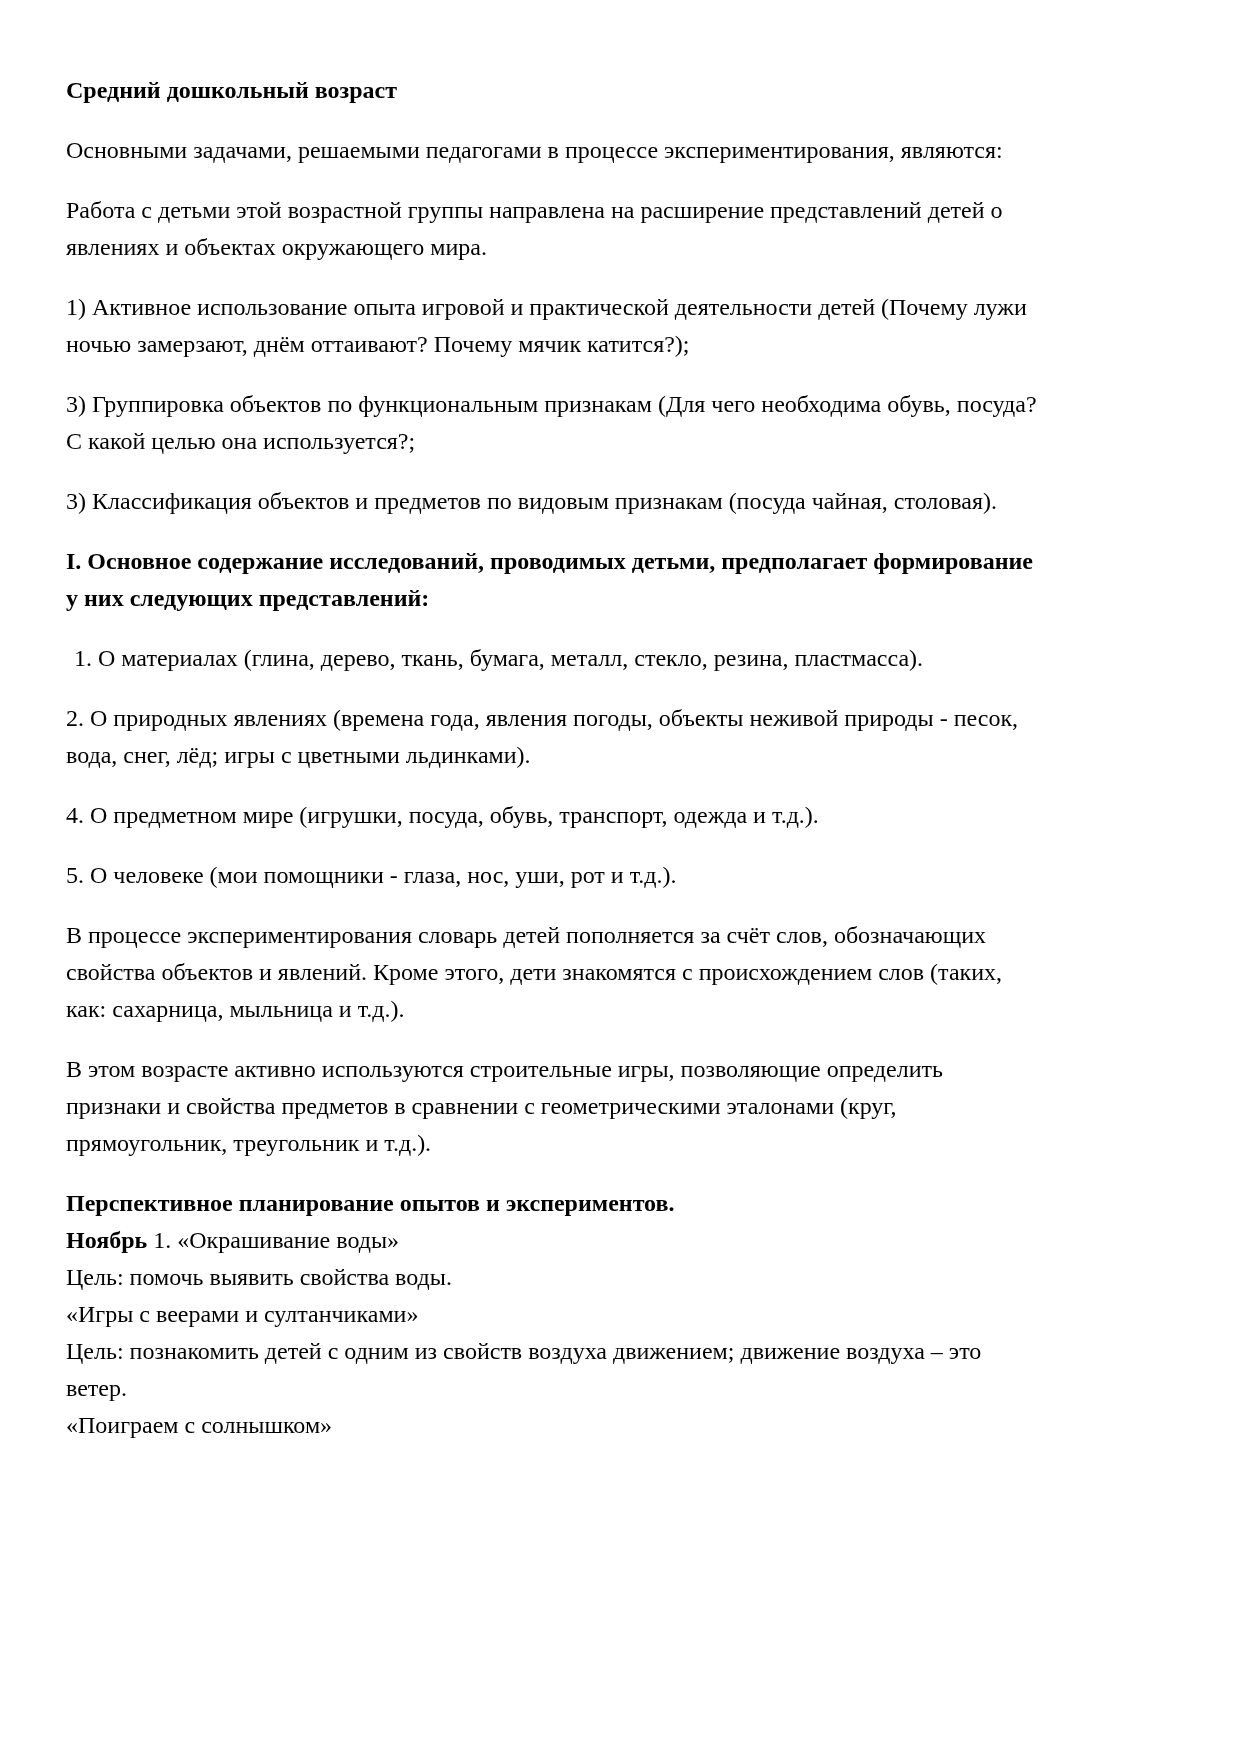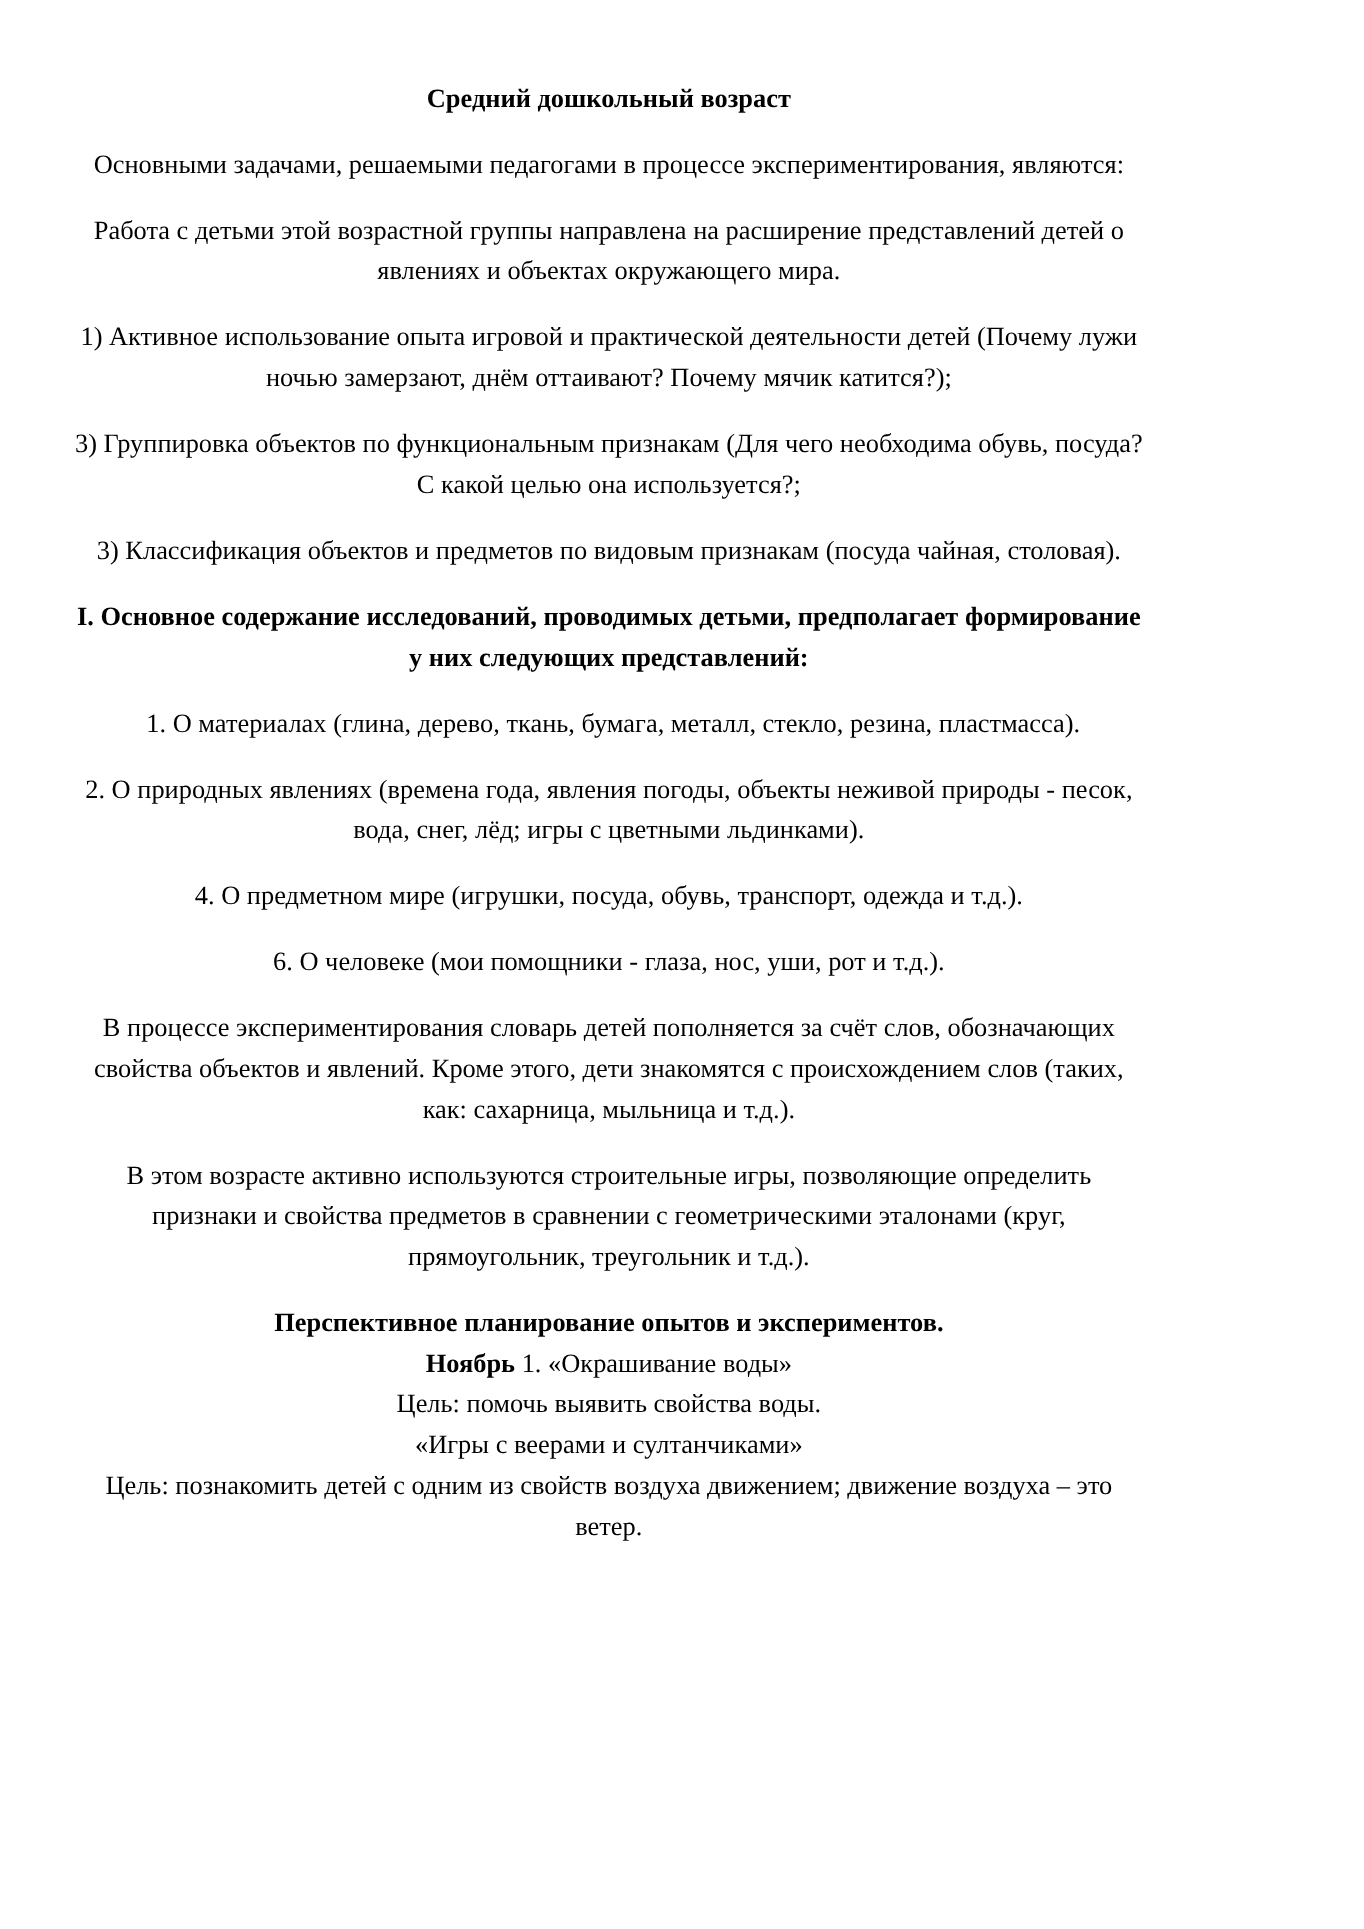--- a/index.html
+++ b/index.html
@@ -15,21 +15,21 @@
     width: 1240px;
     height: 1754px;
     padding: 72px 0 0 66px;
     background: #ffffff;
     overflow: hidden;
   }
   .content {
     width: 975px;
     font-size: 24px;
     line-height: 37px;
-    text-align: center;
+    text-align: left;
   }
   .content p { margin: 0 0 23px 0; }
   .bold { font-weight: bold; margin-top: 30px; }
   .sp { padding-left: 8px; }
   .planning p { margin: 0; }
   .planning { margin-bottom: 0; }
 </style>
 </head>
 <body>
 
@@ -42,27 +42,28 @@
     <p>Работа с детьми этой возрастной группы направлена на расширение представлений детей о явлениях и объектах окружающего мира.</p>
     <p>1) Активное использование опыта игровой и практической деятельности детей (Почему лужи ночью замерзают, днём оттаивают? Почему мячик катится?);</p>
     <p>3) Группировка объектов по функциональным признакам (Для чего необходима обувь, посуда? С какой целью она используется?;</p>
     <p>3) Классификация объектов и предметов по видовым признакам (посуда чайная, столовая).</p>
 
     <p class="bold">I. Основное содержание исследований, проводимых детьми, предполагает формирование у них следующих представлений:</p>
 
     <p class="sp">1. О материалах (глина, дерево, ткань, бумага, металл, стекло, резина, пластмасса).</p>
     <p>2. О природных явлениях (времена года, явления погоды, объекты неживой природы - песок, вода, снег, лёд; игры с цветными льдинками).</p>
     <p>4. О предметном мире (игрушки, посуда, обувь, транспорт, одежда и т.д.).</p>
-    <p>6. О человеке (мои помощники - глаза, нос, уши, рот и т.д.).</p>
+    <p>5. О человеке (мои помощники - глаза, нос, уши, рот и т.д.).</p>
 
     <p>В процессе экспериментирования словарь детей пополняется за счёт слов, обозначающих свойства объектов и явлений. Кроме этого, дети знакомятся с происхождением слов (таких, как: сахарница, мыльница и т.д.).</p>
     <p>В этом возрасте активно используются строительные игры, позволяющие определить признаки и свойства предметов в сравнении с геометрическими эталонами (круг, прямоугольник, треугольник и т.д.).</p>
 
     <div class="planning">
       <p class="bold">Перспективное планирование опытов и экспериментов.</p>
       <p><span class="bold">Ноябрь</span><span> 1. «Окрашивание воды»</span></p>
       <p>Цель: помочь выявить свойства воды.</p>
       <p>«Игры с веерами и султанчиками»</p>
       <p>Цель: познакомить детей с одним из свойств воздуха движением; движение воздуха – это ветер.</p>
+      <p>«Поиграем с солнышком»</p>
     </div>
 
   </div>
 </div>
 
 </body></html>

